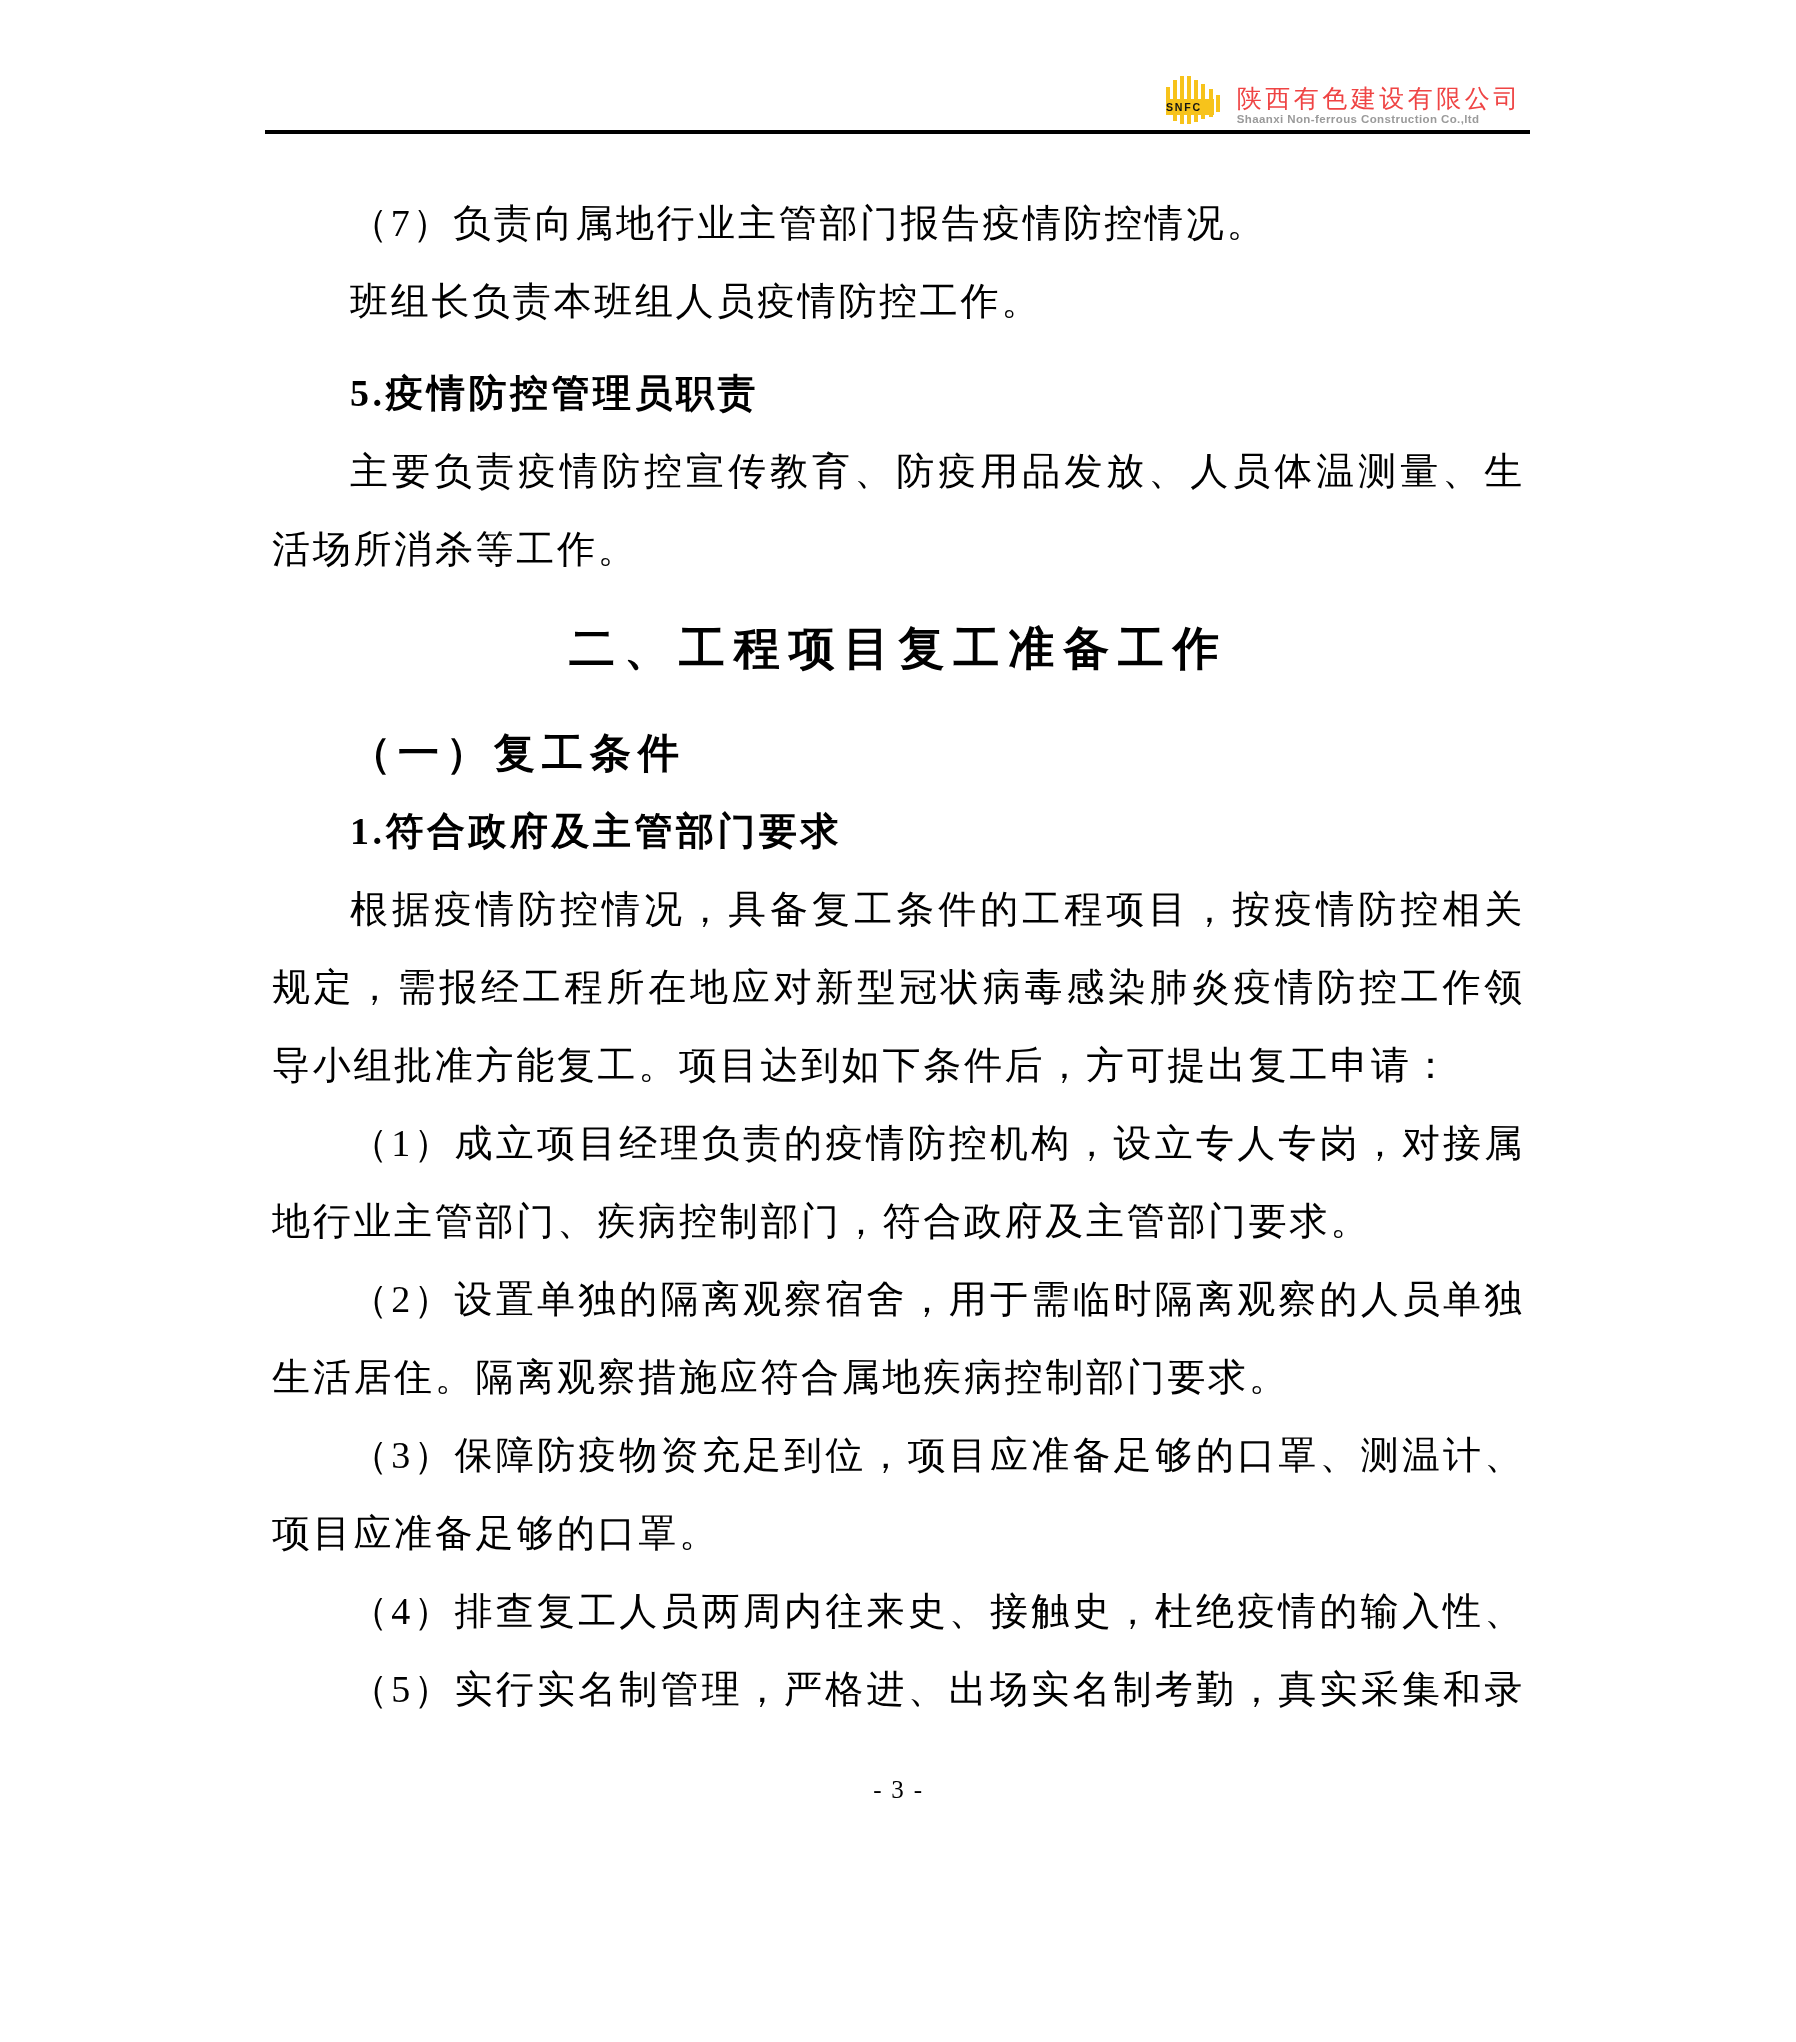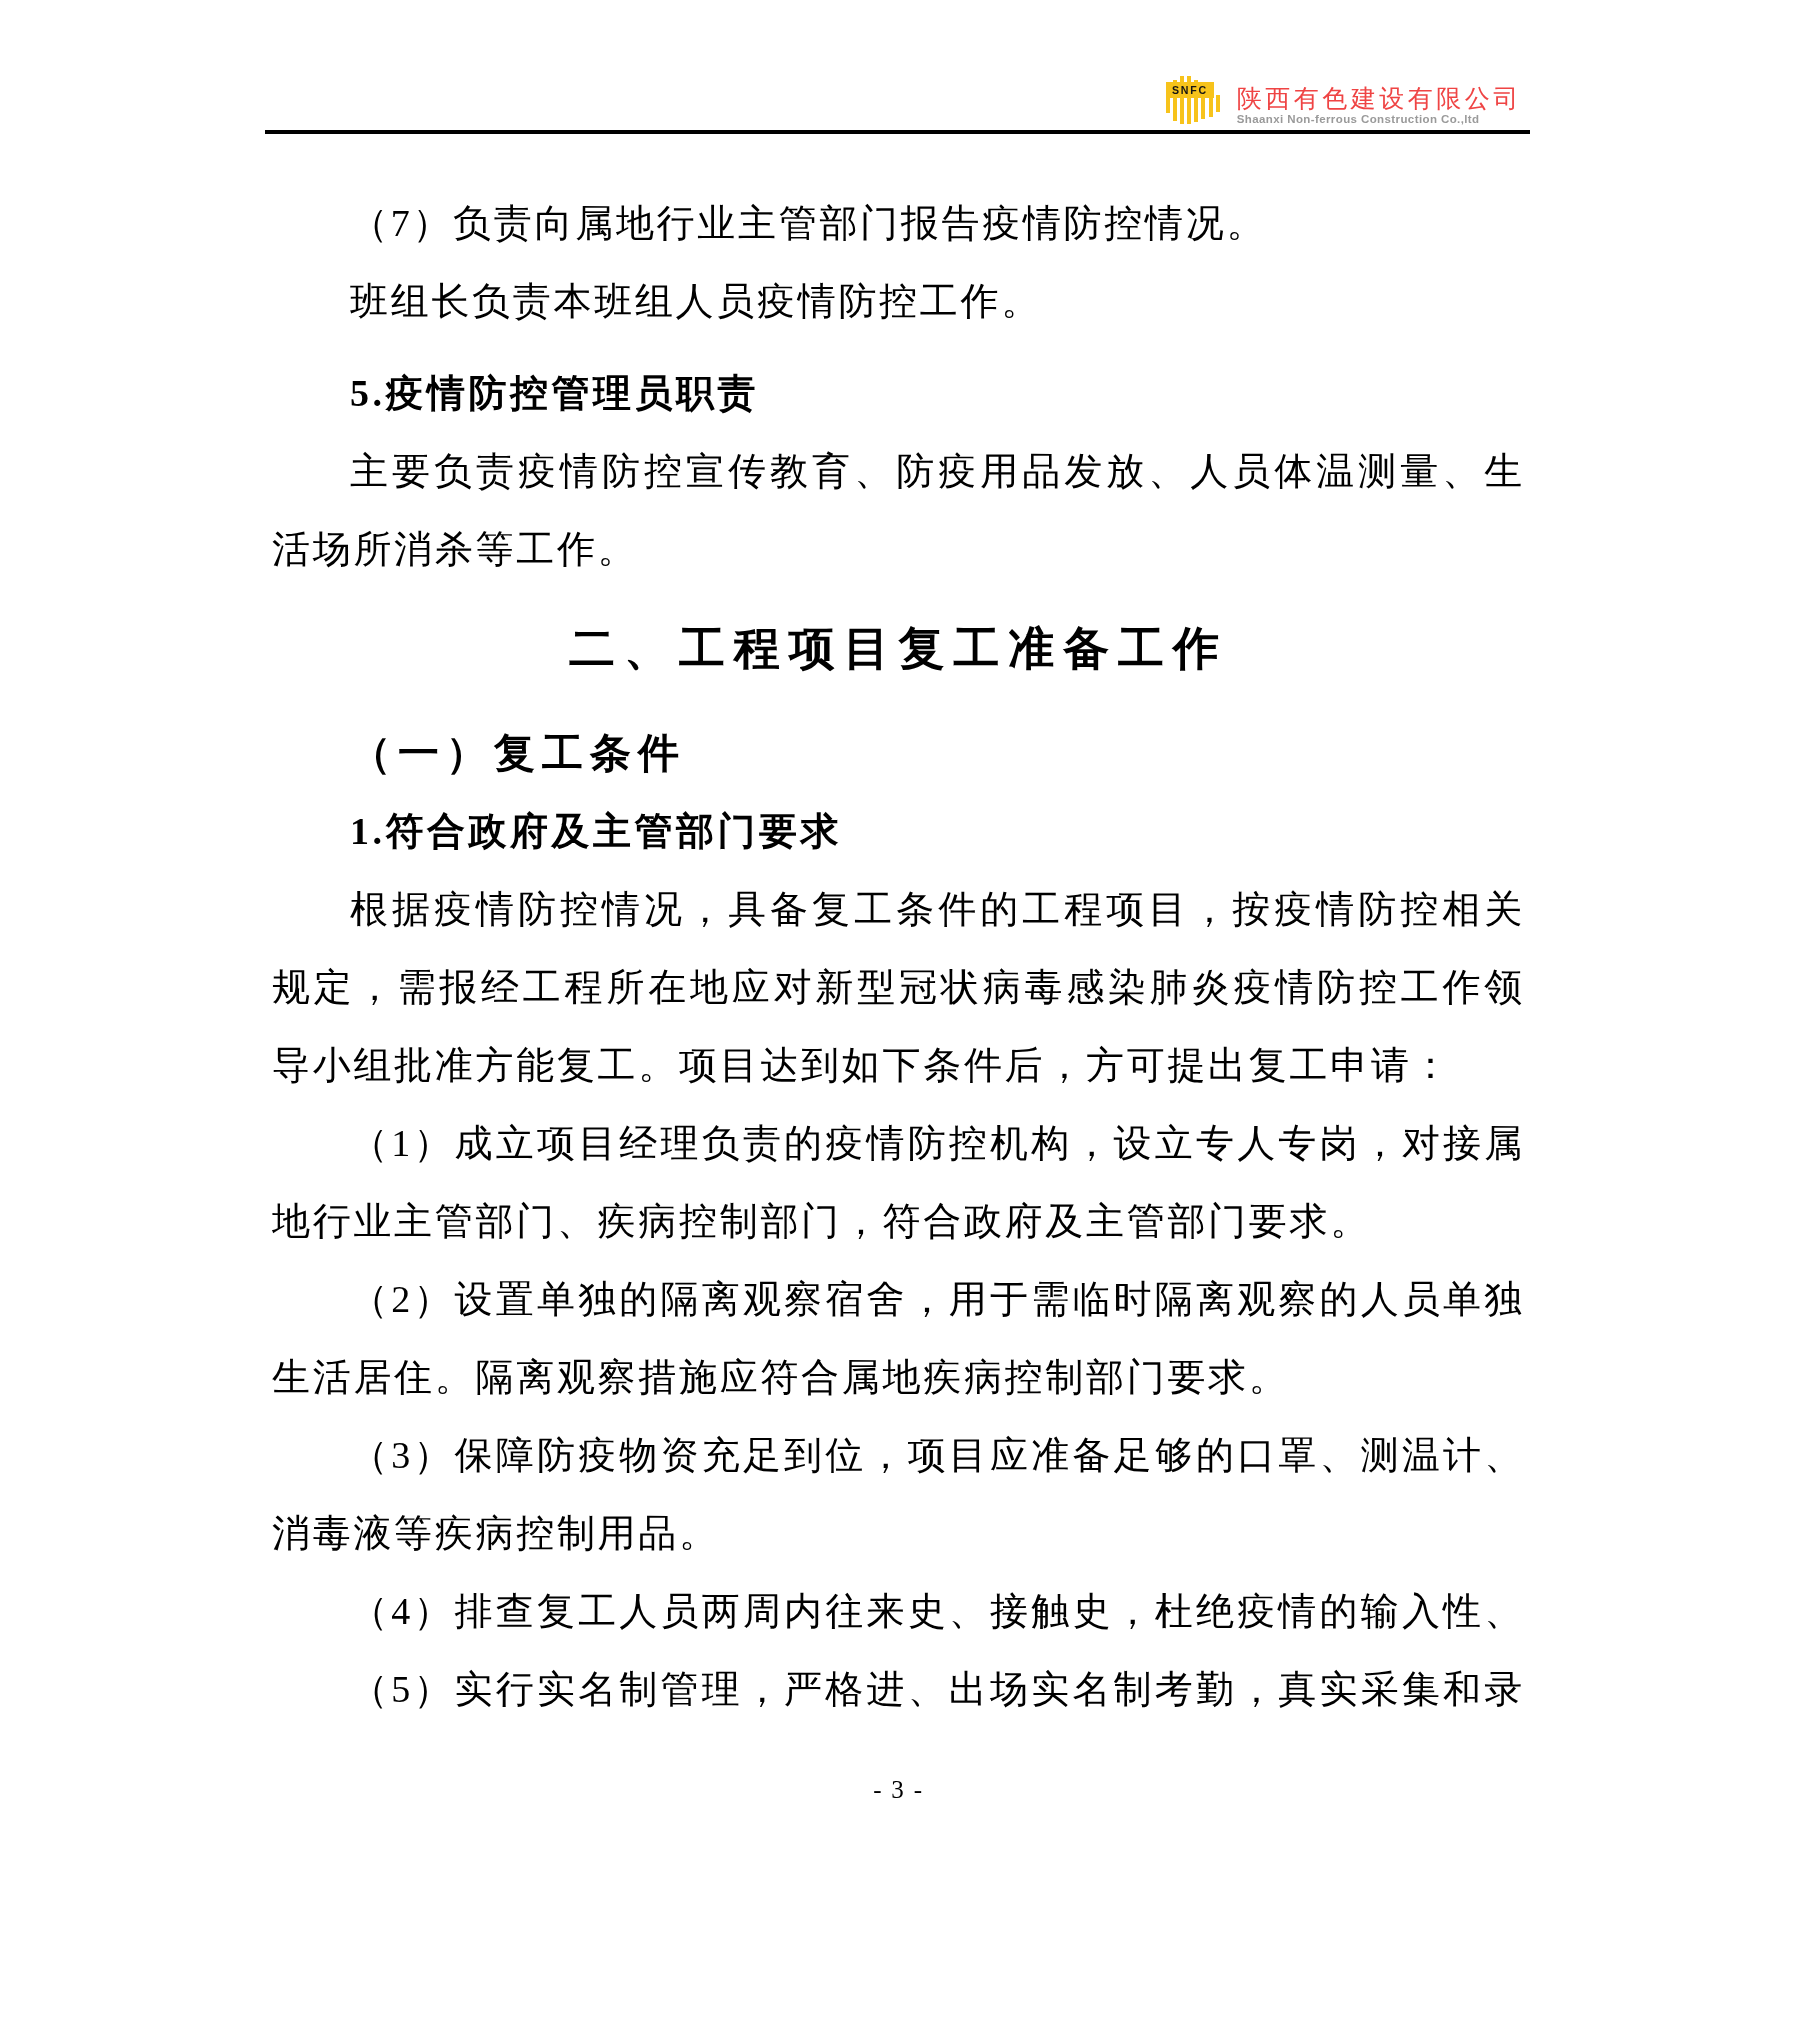--- a/index.html
+++ b/index.html
@@ -40,27 +40,26 @@
   .bar:nth-child(2) { left: 7px;  top: 3.5px;  height: 41px; }
   .bar:nth-child(3) { left: 14px; top: 0px;  height: 48px; }
   .bar:nth-child(4) { left: 21px; top: 0px;  height: 48px; }
   .bar:nth-child(5) { left: 28px; top: 3.5px;  height: 42px; }
   .bar:nth-child(6) { left: 35px; top: 8px;  height: 35px; }
   .bar:nth-child(7) { left: 43px; top: 13.3px; height: 28px; }
   .bar:nth-child(8) { left: 50px; top: 18.6px; height: 17.7px; }
   .logo-badge {
     position: absolute;
     left: 0px;
-    top: 6px;
+    top: 23px;
     width: 48px;
     height: 16px;
     background: var(--brand, #F7C31B);
     display: flex;
     align-items: center;
-    justify-content: center;
   }
   .logo-abbr {
     font-family: "Liberation Sans", sans-serif;
     font-weight: 700;
     font-size: 10.6px;
     letter-spacing: 1.8px;
     color: #141414;
   }
   .logo-text {
     margin-left: 17.7px;
@@ -178,20 +177,20 @@
     <div class="l h2 ind">（一）复工条件</div>
     <div class="l ind b">1.符合政府及主管部门要求</div>
     <div class="l ind jst">根据疫情防控情况，具备复工条件的工程项目，按疫情防控相关</div>
     <div class="l jst">规定，需报经工程所在地应对新型冠状病毒感染肺炎疫情防控工作领</div>
     <div class="l">导小组批准方能复工。项目达到如下条件后，方可提出复工申请：</div>
     <div class="l ind jst">（1）成立项目经理负责的疫情防控机构，设立专人专岗，对接属</div>
     <div class="l">地行业主管部门、疾病控制部门，符合政府及主管部门要求。</div>
     <div class="l ind jst">（2）设置单独的隔离观察宿舍，用于需临时隔离观察的人员单独</div>
     <div class="l">生活居住。隔离观察措施应符合属地疾病控制部门要求。</div>
     <div class="l ind jst">（3）保障防疫物资充足到位，项目应准备足够的口罩、测温计、</div>
-    <div class="l">消毒液等疾病控制用品。</div>
+    <div class="l">项目应准备足够的口罩。</div>
     <div class="l ind jst">（4）排查复工人员两周内往来史、接触史，杜绝疫情的输入性、</div>
     <div class="l ind jst">（5）实行实名制管理，严格进、出场实名制考勤，真实采集和录</div>
     <div class="pagenum">- 3 -</div>
   </main>
 
 </div>
 
 
 </body></html>

